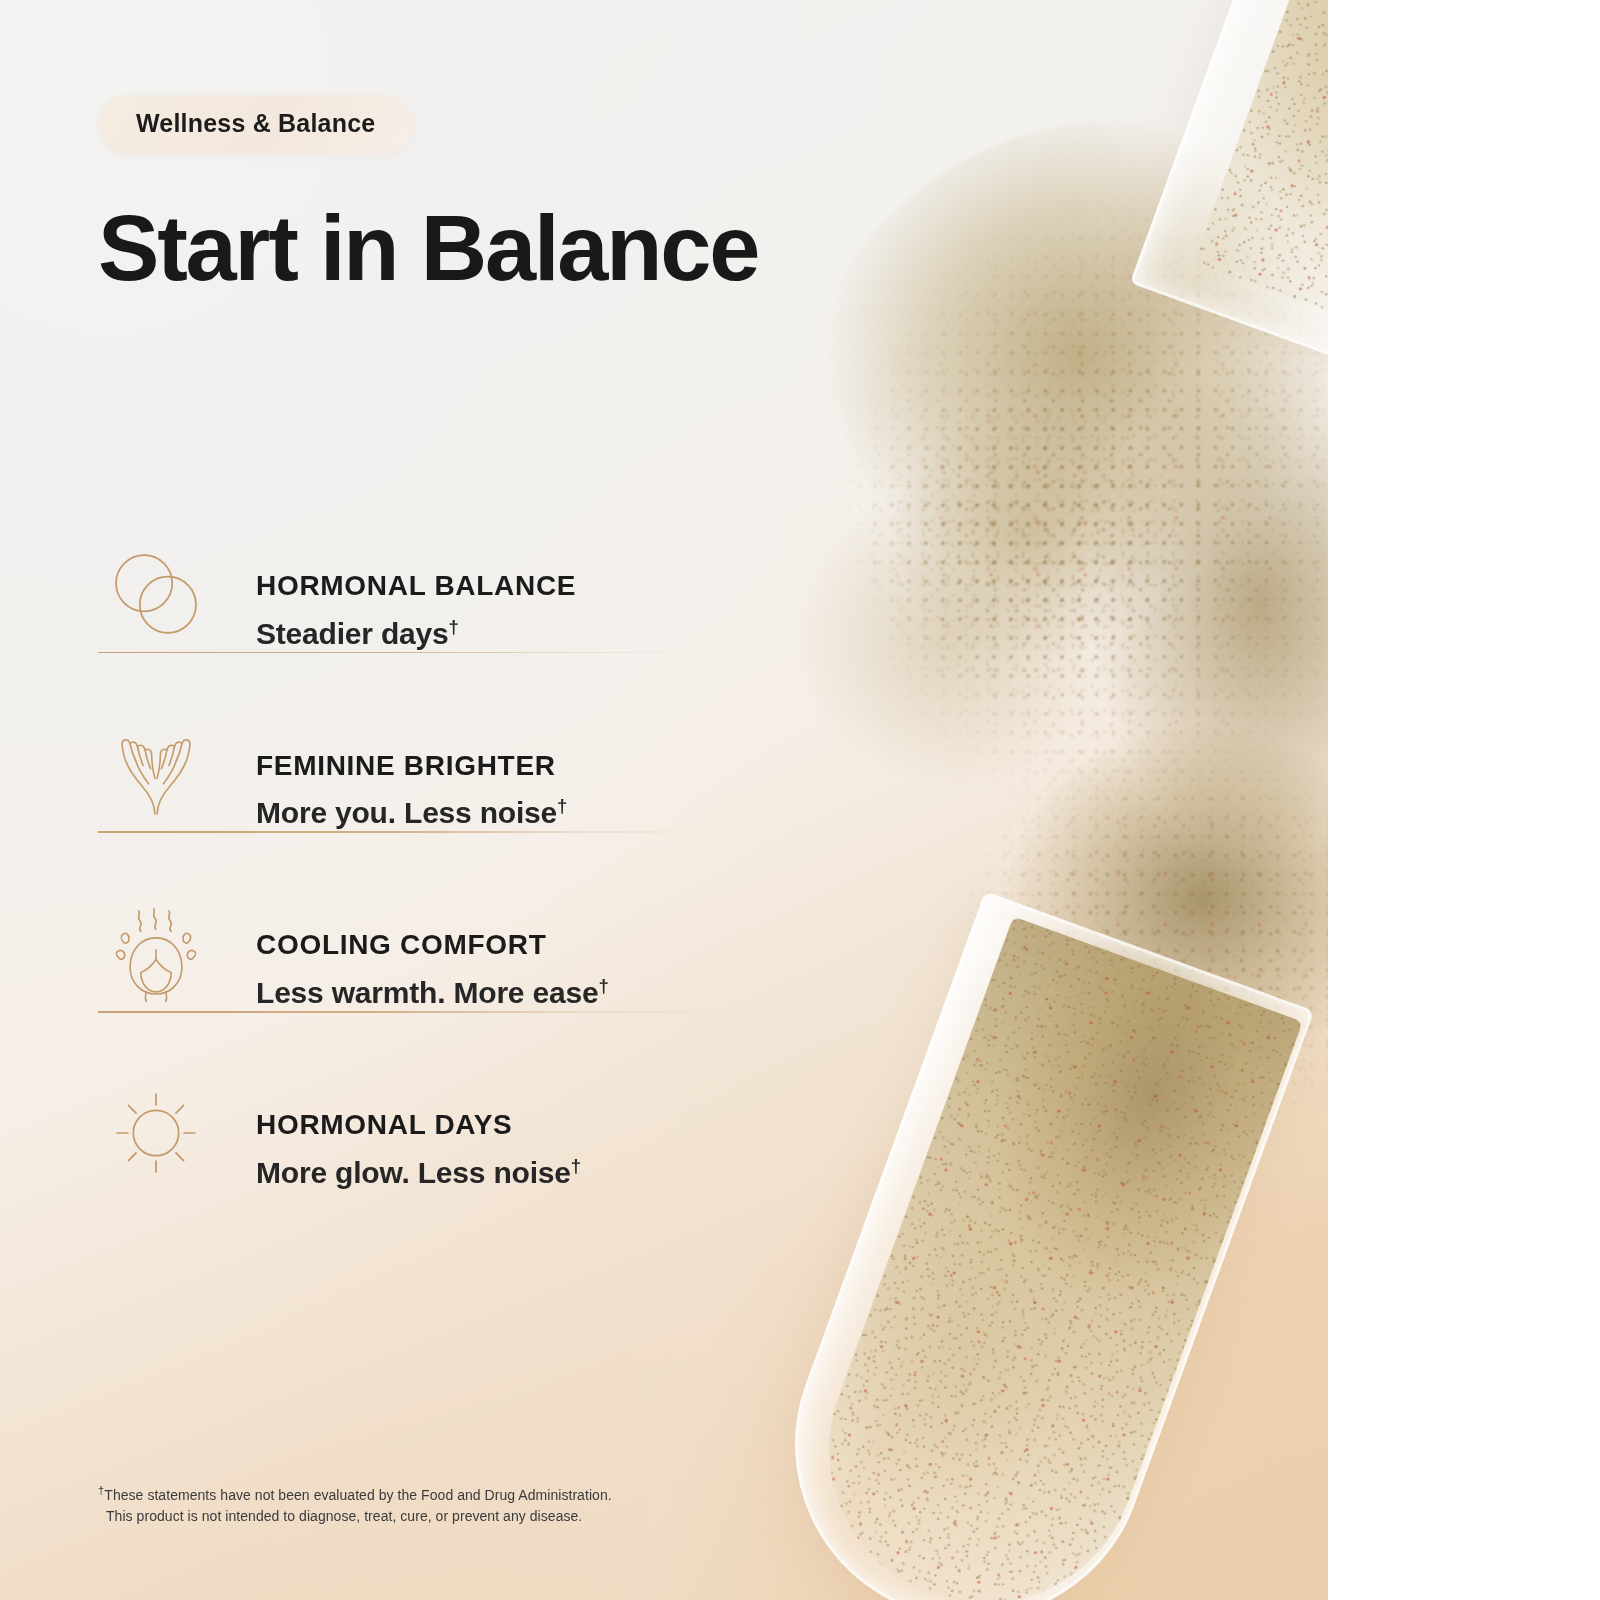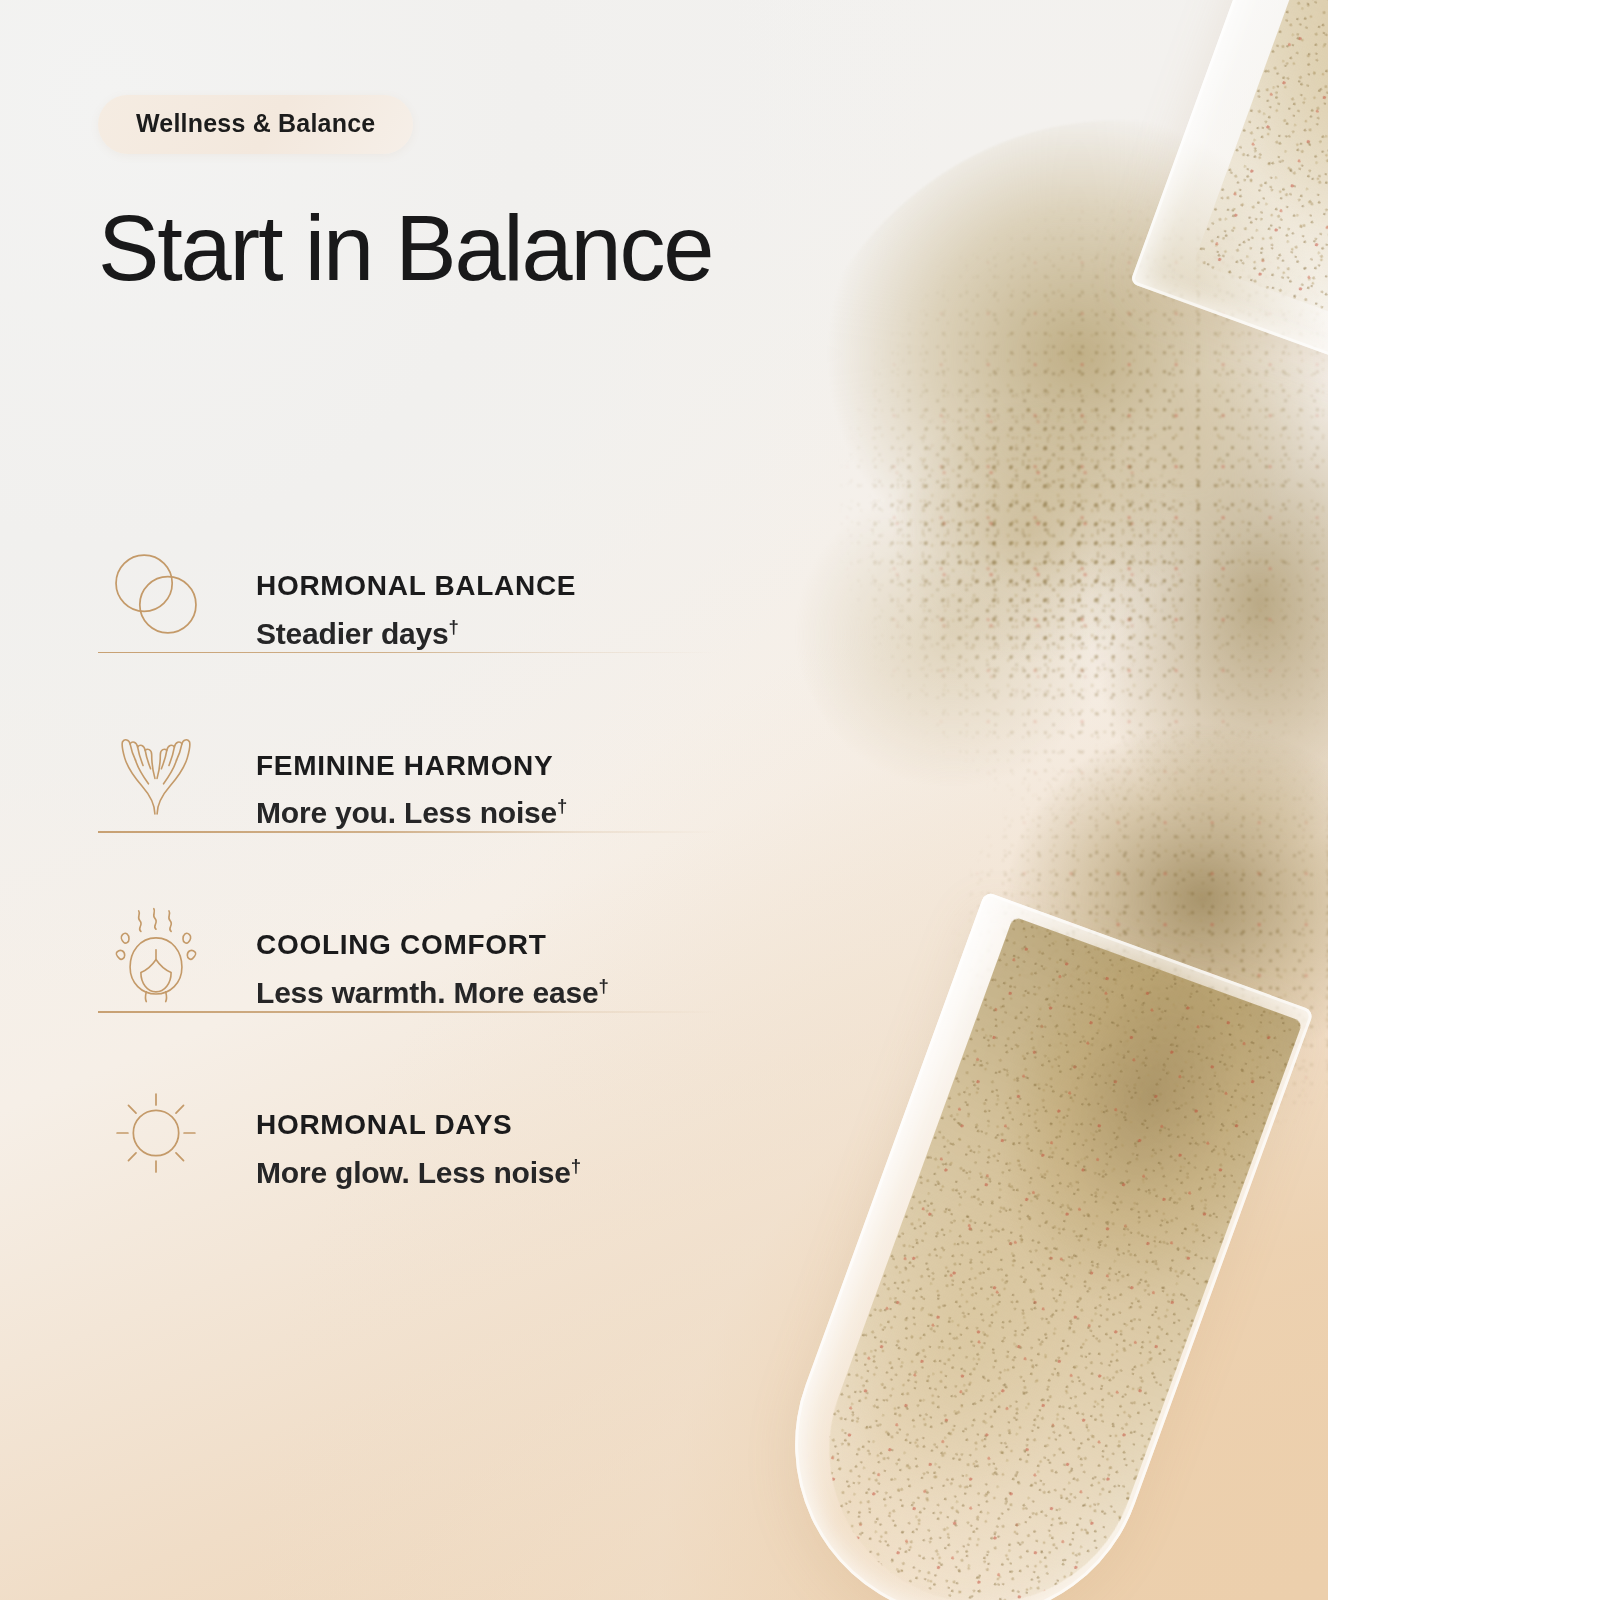--- a/index.html
+++ b/index.html
@@ -152,21 +152,21 @@
     font-size: 25px;
     font-weight: 700;
     letter-spacing: 0.2px;
     color: #1c1c1c;
     line-height: 1;
   }
 
   .headline {
     margin: 48px 0 0 0;
     font-size: 92px;
-    font-weight: 400;
+    font-weight: 700;
     letter-spacing: -2.2px;
     line-height: 1.02;
     color: #19191a;
   }
 
   
   .features {
     margin-top: 178px;
     width: 620px;
   }
@@ -297,21 +297,21 @@
             <path d="M40 29 C42 27 46 28 46 33 C46 40 47 48 49 55"></path>
             <path d="M31 38 C33 45 38 53 43 60"></path>
             <path d="M51 88 C51 78 56 70 63 62 C70 54 76 46 79 36 C81 29 82 24 81 21 C79 18 75 19 74 23 C73 28 71 34 69 38"></path>
             <path d="M74 23 C72 20 68 21 67 26 C66 32 64 38 62 43"></path>
             <path d="M67 26 C65 23 61 24 60 29 C59 35 57 41 55 46"></path>
             <path d="M60 29 C58 27 54 28 54 33 C54 40 53 48 51 55"></path>
             <path d="M69 38 C67 45 62 53 57 60"></path>
           </svg>
         </div>
         <div class="feature-text">
-          <p class="feature-title">FEMININE HARMONY</p>
+          <p class="feature-title">FEMININE BRIGHTER</p>
           <p class="feature-sub"><span>More you. Less noise</span><span class="dag">†</span></p>
         </div>
       </div>
 
       <hr class="divider">
 
       <div class="feature-row">
         <div class="feature-icon">
           <svg viewBox="0 0 100 100" fill="none" stroke="#c49a69" stroke-width="1.5" stroke-linecap="round" stroke-linejoin="round">
 
@@ -359,14 +359,18 @@
         </div>
         <div class="feature-text">
           <p class="feature-title">HORMONAL DAYS</p>
           <p class="feature-sub"><span>More glow. Less noise</span><span class="dag">†</span></p>
         </div>
       </div>
 
     </div>
   </div>
 
+  <div class="footnote">
+    <span class="dag">†</span><span>These statements have not been evaluated by the Food and Drug Administration.</span>
+    <span class="ln2">This product is not intended to diagnose, treat, cure, or prevent any disease.</span>
+  </div>
 
 </div>
 
 </body></html>

